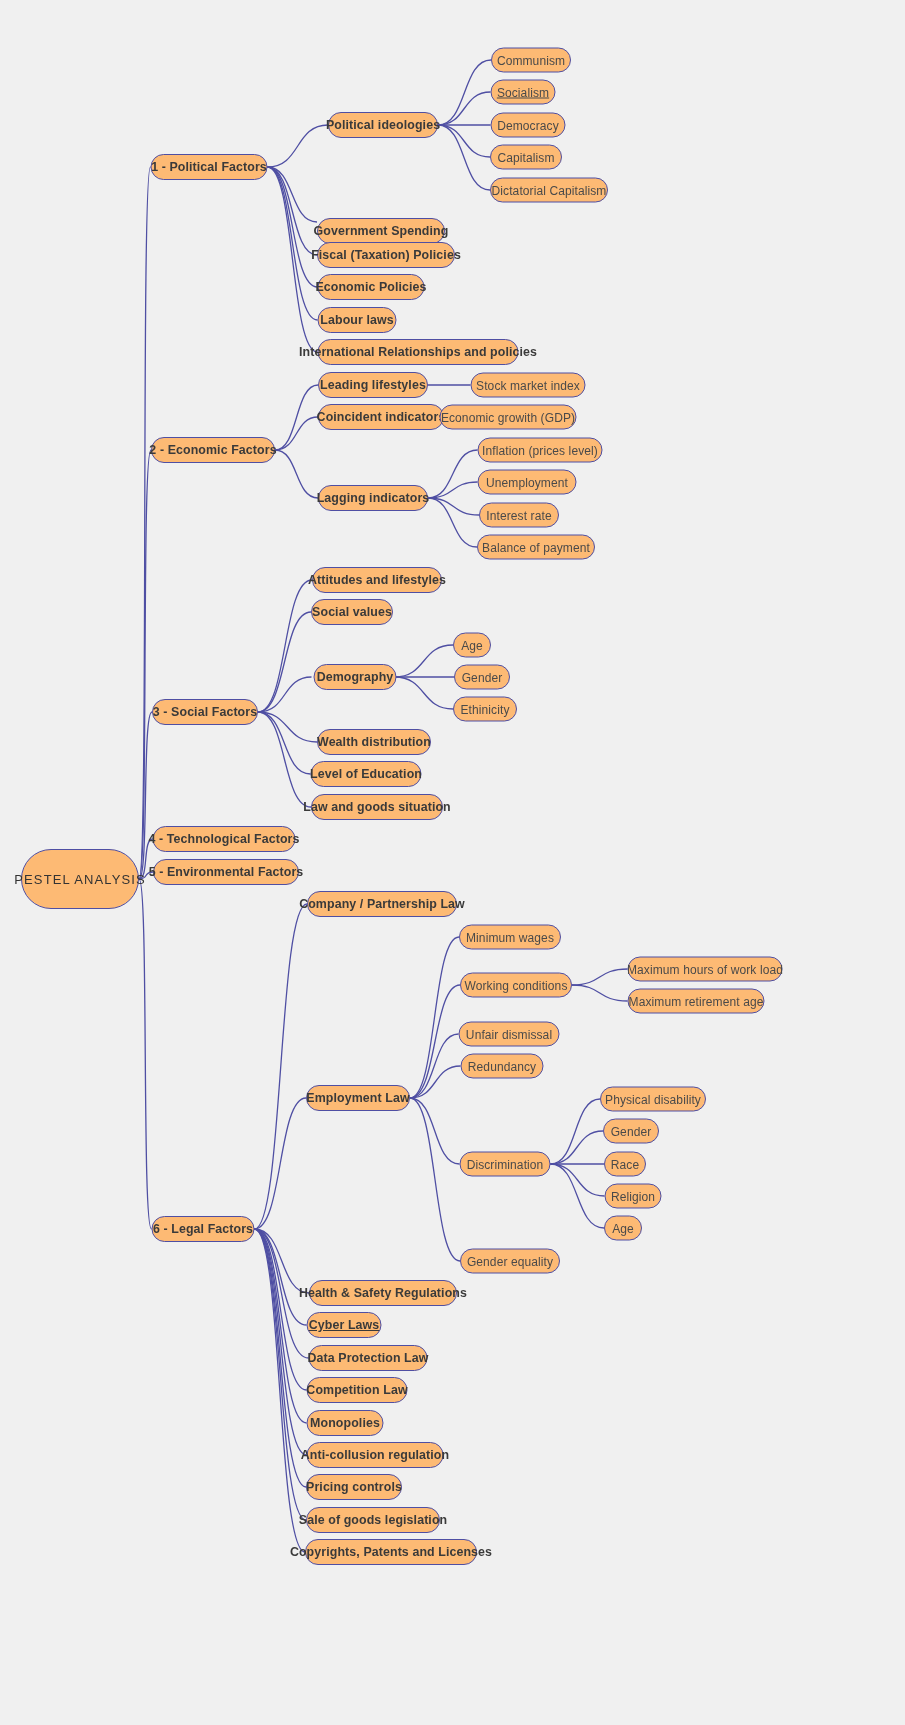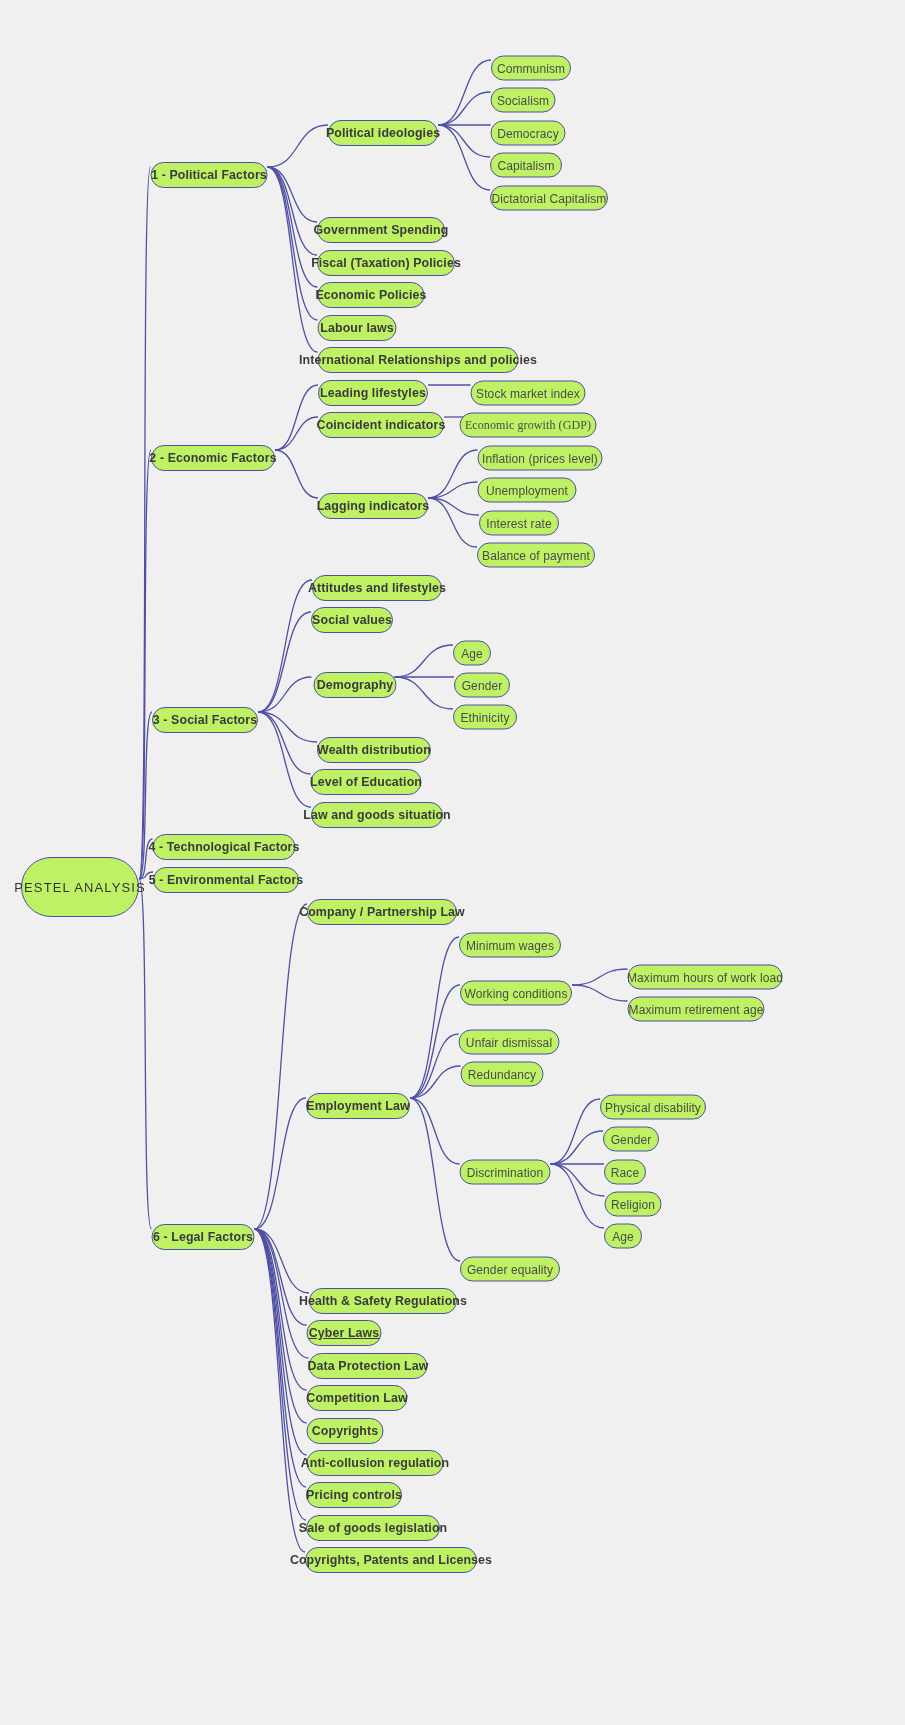--- a/index.html
+++ b/index.html
@@ -21,28 +21,27 @@
     width:905px;height:1725px;
     pointer-events:none;
   }
   .node{
     position:absolute;
     box-sizing:border-box;
     display:flex;
     align-items:center;
     justify-content:center;
     border:1.4px solid #4f4fa3;
-    background:#bef264;
+    background:#fdba74;
     border-radius:999px;
     white-space:nowrap;
     color:#3c3c3c;
     letter-spacing:.1px;
     transform:translate(-50%,-50%);
     padding:0 10px;
-    margin-top:8px;
   }
   .node.lvl0{
     font-size:13px;
     font-weight:400;
     letter-spacing:1.1px;
     color:#333;
     height:60px;
     border-width:1.5px;
   }
   .node.lvl1{
@@ -127,34 +126,34 @@
       <path d="M 550.5 1164 C 579.375 1164 574.125 1131 603 1131" fill="none" stroke="#4f4fa3" stroke-width="1.3"></path>
       <path d="M 550.5 1164 C 579.925 1164 574.575 1164 604 1164" fill="none" stroke="#4f4fa3" stroke-width="1.3"></path>
       <path d="M 550.5 1164 C 580.2 1164 574.8 1196 604.5 1196" fill="none" stroke="#4f4fa3" stroke-width="1.3"></path>
       <path d="M 550.5 1164 C 579.925 1164 574.575 1228 604 1228" fill="none" stroke="#4f4fa3" stroke-width="1.3"></path>
     </svg>
   <div id="node-layer">
       <div class="node lvl0" style="left: 80px; top: 879px; width: 118px;">PESTEL ANALYSIS</div>
       <div class="node lvl1" style="left: 209px; top: 167px; width: 117px;">1 - Political Factors</div>
       <div class="node lvl2" style="left: 383px; top: 125px; width: 110px;">Political ideologies</div>
       <div class="node lvl3" style="left: 531px; top: 60px; width: 80px;">Communism</div>
-      <div class="node lvl3" style="left: 523px; top: 92px; width: 65px;">Socialism</div>
+      <div class="node lvl3" style="left: 523px; top: 92px; width: 65px; text-decoration: underline;">Socialism</div>
       <div class="node lvl3" style="left: 528px; top: 125px; width: 75px;">Democracy</div>
       <div class="node lvl3" style="left: 526px; top: 157px; width: 72px;">Capitalism</div>
       <div class="node lvl3" style="left: 549px; top: 190px; width: 118px;">Dictatorial Capitalism</div>
-      <div class="node lvl2" style="left: 381px; top: 222px; width: 128px;">Government Spending</div>
+      <div class="node lvl2" style="left: 381px; top: 231px; width: 128px;">Government Spending</div>
       <div class="node lvl2" style="left: 386px; top: 255px; width: 138px; text-align: right;">Fiscal (Taxation) Policies</div>
       <div class="node lvl2" style="left: 371px; top: 287px; width: 107px;">Economic Policies</div>
       <div class="node lvl2" style="left: 357px; top: 320px; width: 79px;">Labour laws</div>
       <div class="node lvl2" style="left: 418px; top: 352px; width: 201px;">International Relationships and policies</div>
       <div class="node lvl1" style="left: 213px; top: 450px; width: 124px;">2 - Economic Factors</div>
       <div class="node lvl2" style="left: 373px; top: 385px; width: 110px;">Leading lifestyles</div>
       <div class="node lvl3" style="left: 528px; top: 385px; width: 115px;">Stock market index</div>
       <div class="node lvl2" style="left: 381px; top: 417px; width: 126px;">Coincident indicators</div>
-      <div class="node lvl3" style="left: 528px; top: 417px; width: 137px; font-family: Liberation Serif, serif;">Economic growith (GDP)</div>
+      <div class="node lvl3" style="left: 508px; top: 417px; width: 137px;">Economic growith (GDP)</div>
       <div class="node lvl2" style="left: 373px; top: 498px; width: 110px;">Lagging indicators</div>
       <div class="node lvl3" style="left: 540px; top: 450px; width: 125px;">Inflation (prices level)</div>
       <div class="node lvl3" style="left: 527px; top: 482px; width: 99px;">Unemployment</div>
       <div class="node lvl3" style="left: 519px; top: 515px; width: 80px;">Interest rate</div>
       <div class="node lvl3" style="left: 536px; top: 547px; width: 118px;">Balance of payment</div>
       <div class="node lvl1" style="left: 205px; top: 712px; width: 106px;">3 - Social Factors</div>
       <div class="node lvl2" style="left: 377px; top: 580px; width: 130px;">Attitudes and lifestyles</div>
       <div class="node lvl2" style="left: 352px; top: 612px; width: 82px;">Social values</div>
       <div class="node lvl2" style="left: 355px; top: 677px; width: 83px;">Demography</div>
       <div class="node lvl3" style="left: 472px; top: 645px; width: 38px;">Age</div>
@@ -178,19 +177,19 @@
       <div class="node lvl3" style="left: 653px; top: 1099px; width: 106px;">Physical disability</div>
       <div class="node lvl3" style="left: 631px; top: 1131px; width: 56px;">Gender</div>
       <div class="node lvl3" style="left: 625px; top: 1164px; width: 42px;">Race</div>
       <div class="node lvl3" style="left: 633px; top: 1196px; width: 57px;">Religion</div>
       <div class="node lvl3" style="left: 623px; top: 1228px; width: 38px;">Age</div>
       <div class="node lvl3" style="left: 510px; top: 1261px; width: 100px;">Gender equality</div>
       <div class="node lvl2" style="left: 383px; top: 1293px; width: 148px;">Health &amp; Safety Regulations</div>
       <div class="node lvl2" style="left: 344px; top: 1325px; width: 75px; text-decoration: underline;">Cyber Laws</div>
       <div class="node lvl2" style="left: 368px; top: 1358px; width: 119px;">Data Protection Law</div>
       <div class="node lvl2" style="left: 357px; top: 1390px; width: 101px;">Competition Law</div>
-      <div class="node lvl2" style="left: 345px; top: 1423px; width: 77px;">Copyrights</div>
+      <div class="node lvl2" style="left: 345px; top: 1423px; width: 77px;">Monopolies</div>
       <div class="node lvl2" style="left: 375px; top: 1455px; width: 137px;">Anti-collusion regulation</div>
       <div class="node lvl2" style="left: 354px; top: 1487px; width: 96px;">Pricing controls</div>
       <div class="node lvl2" style="left: 373px; top: 1520px; width: 134px;">Sale of goods legislation</div>
       <div class="node lvl2" style="left: 391px; top: 1552px; width: 172px;">Copyrights, Patents and Licenses</div>
     </div>
 </div>
 
 </body></html>

